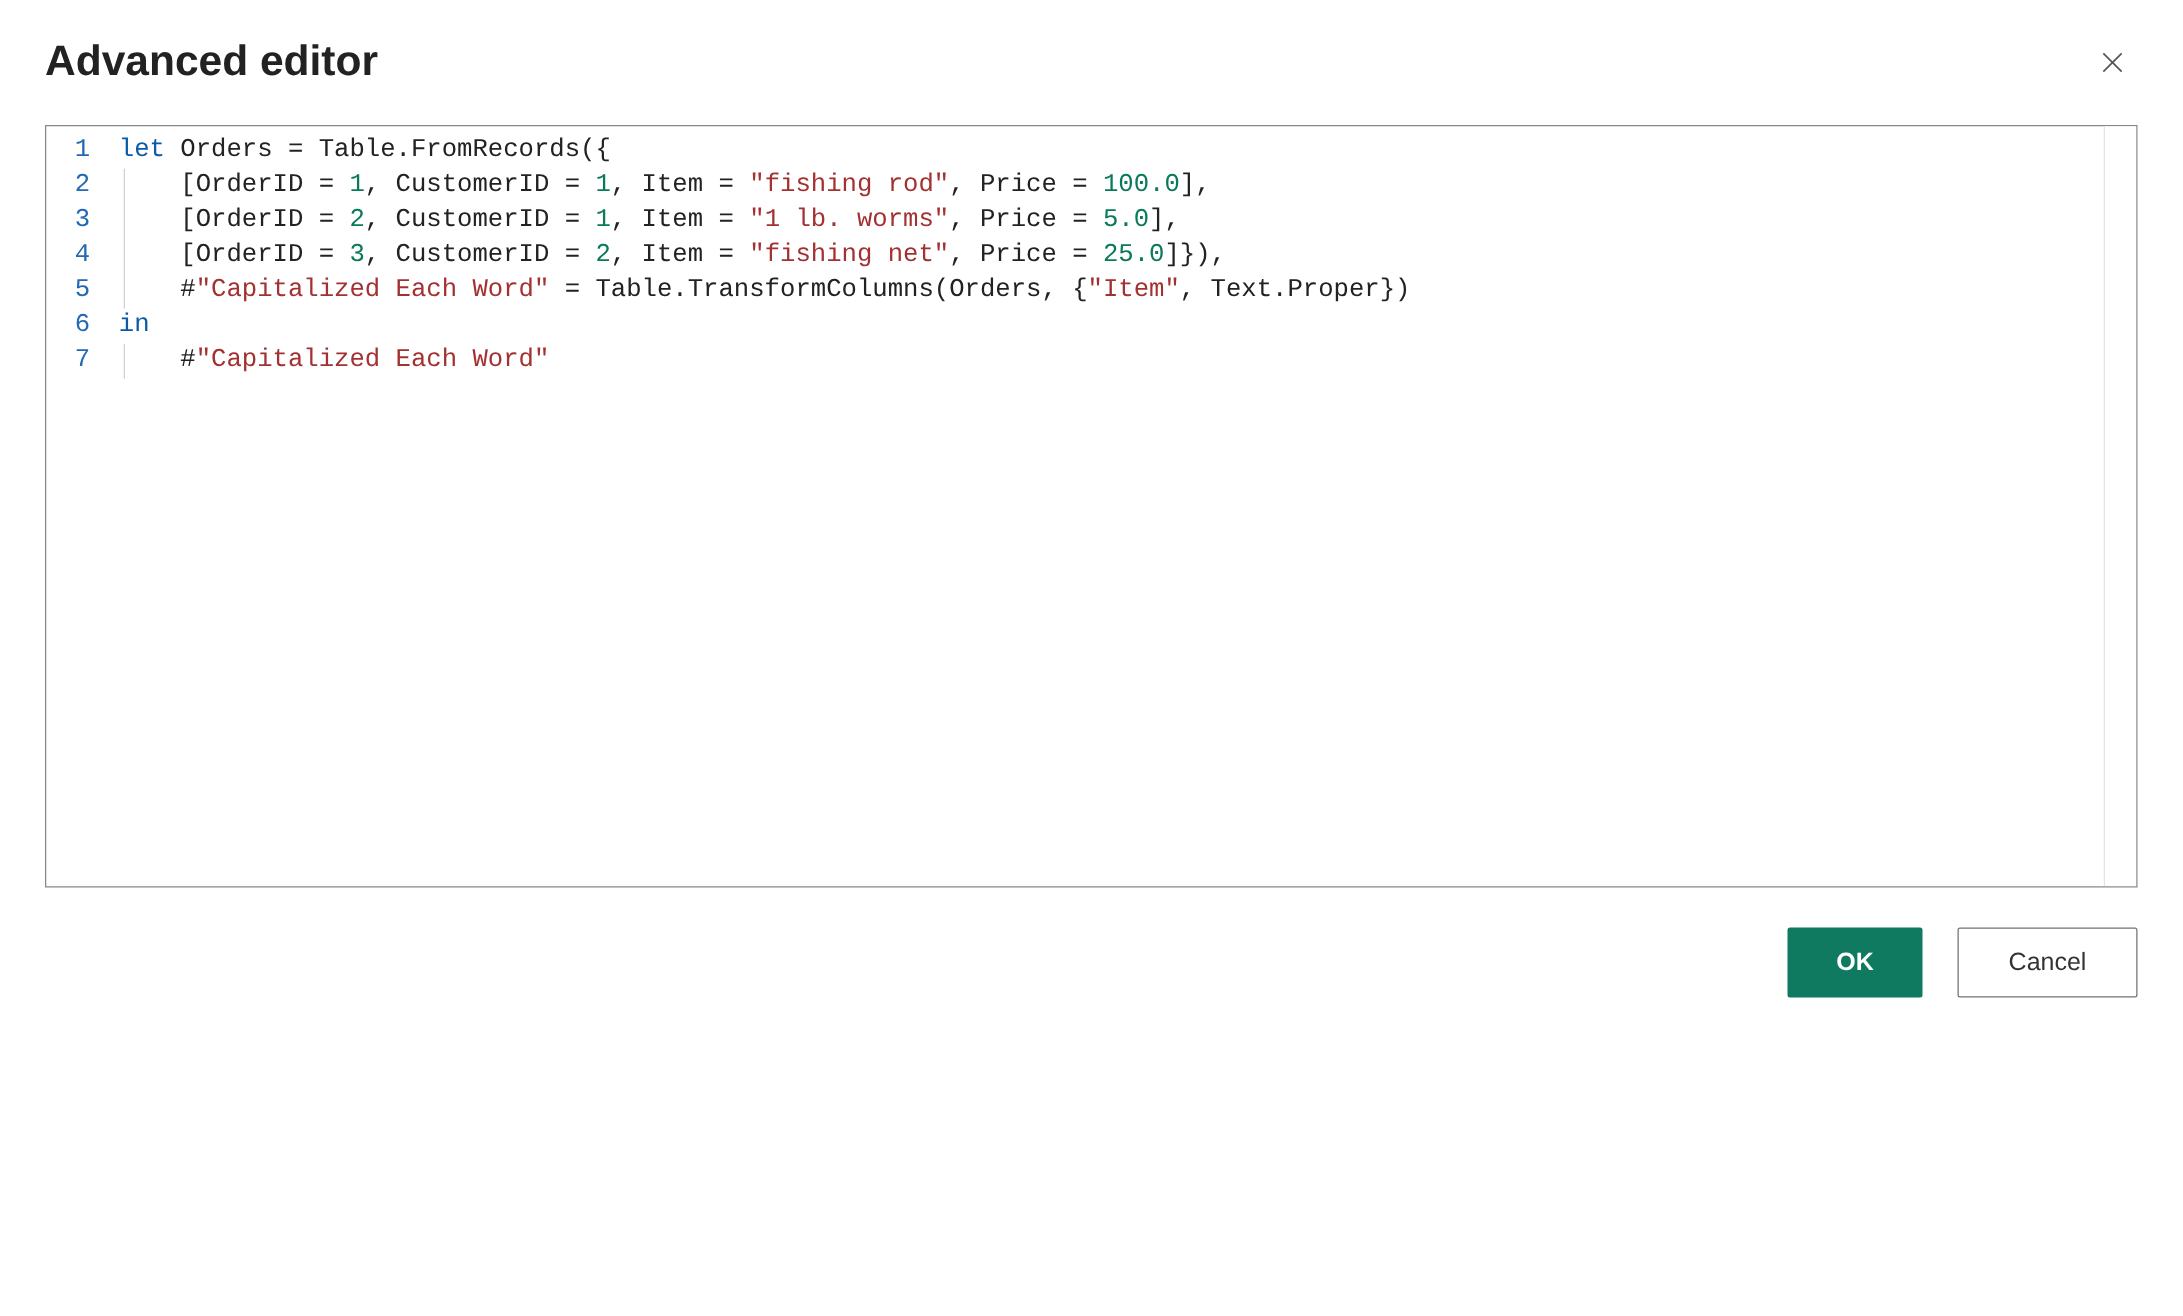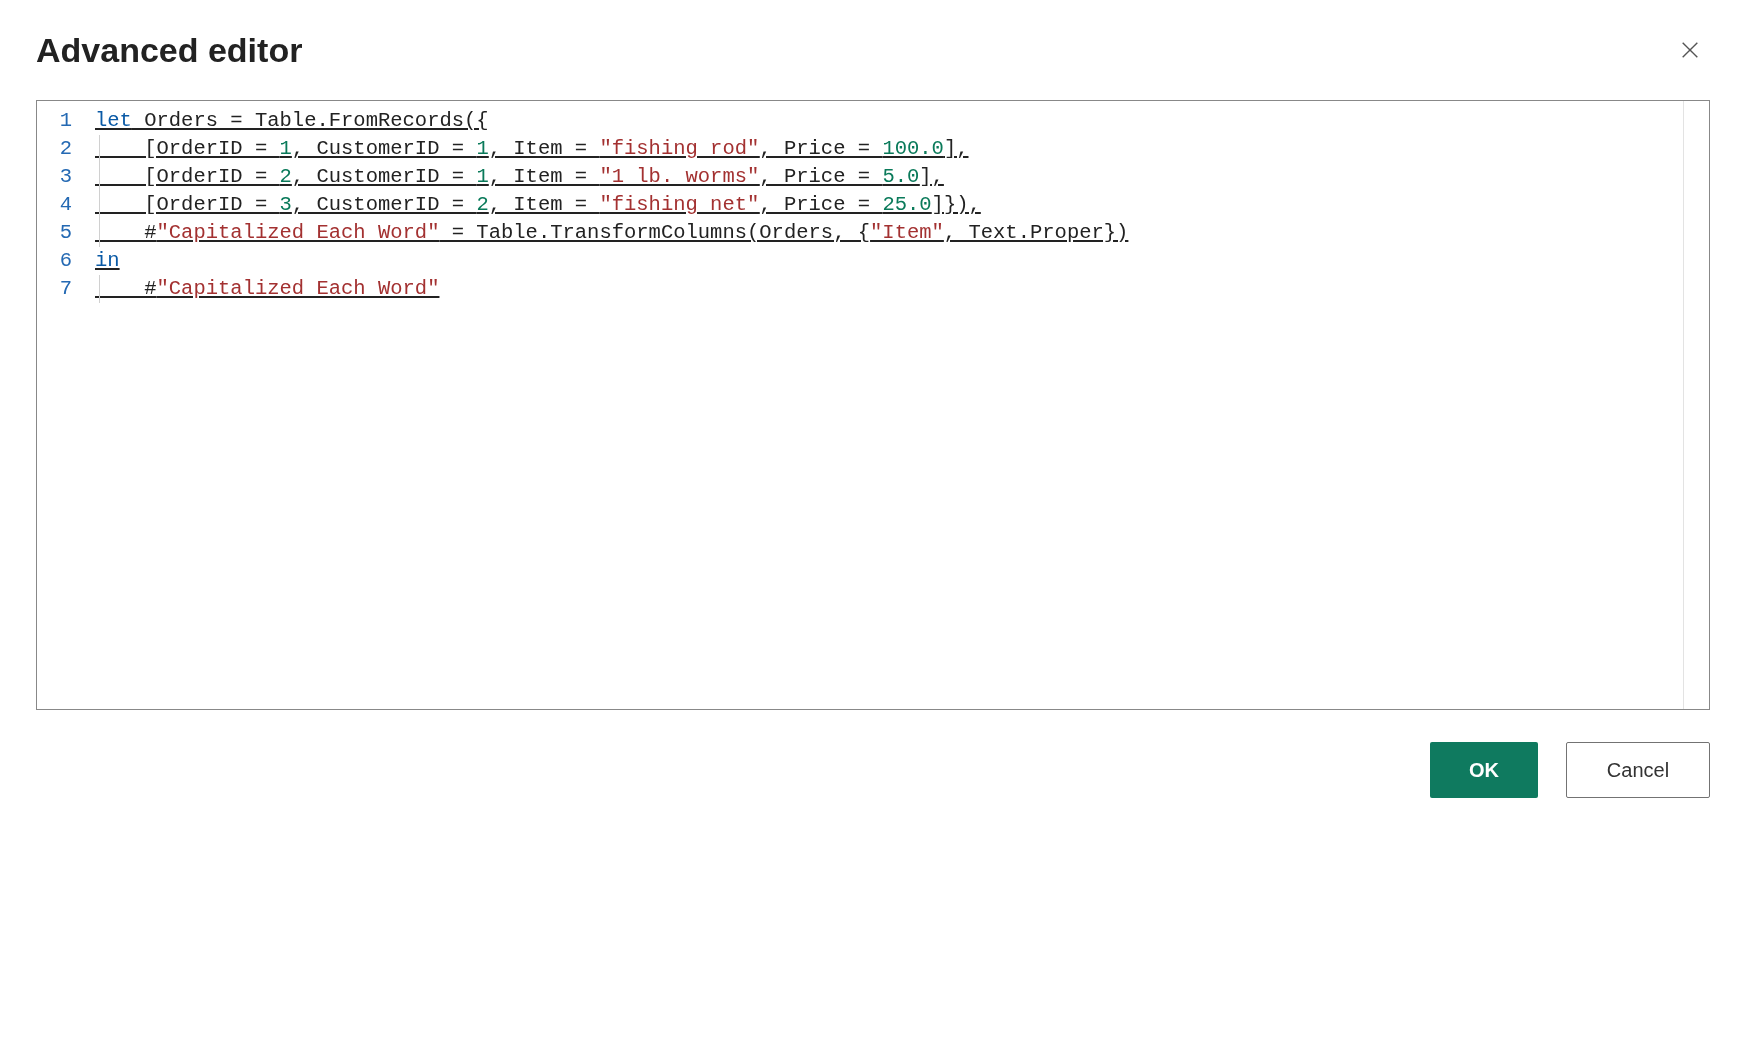--- a/index.html
+++ b/index.html
@@ -9,21 +9,20 @@
     background: #fff;
     color: #222;
   }
   .dialog {
     width: 1746px;
     padding: 30px 36px 40px 36px;
   }
   .header {
     display: flex;
     justify-content: space-between;
-    align-items: center;
     margin-bottom: 30px;
   }
   .title {
     font-size: 34px;
     font-weight: 600;
     color: #222;
   }
   .close-btn {
     width: 40px; height: 40px;
     display: flex; align-items: center; justify-content: center;
@@ -63,21 +62,21 @@
     position: relative;
   }
   .indent-guide {
     position: absolute;
     left: 0;
     top: 0;
     bottom: 0;
     border-left: 1px solid #d0d0d0;
     margin-left: 4px;
   }
-  .content { padding-left: 0; text-decoration: underline; }
+  .content { padding-left: 0; }
   .tok-kw   { color: #0a5aa6; }
   .tok-num  { color: #0a7a5a; }
   .tok-str  { color: #a33131; }
   .scroll-track {
     width: 26px;
     background: #fff;
     border-left: 1px solid #e3e3e3;
   }
   .footer {
     display: flex;

